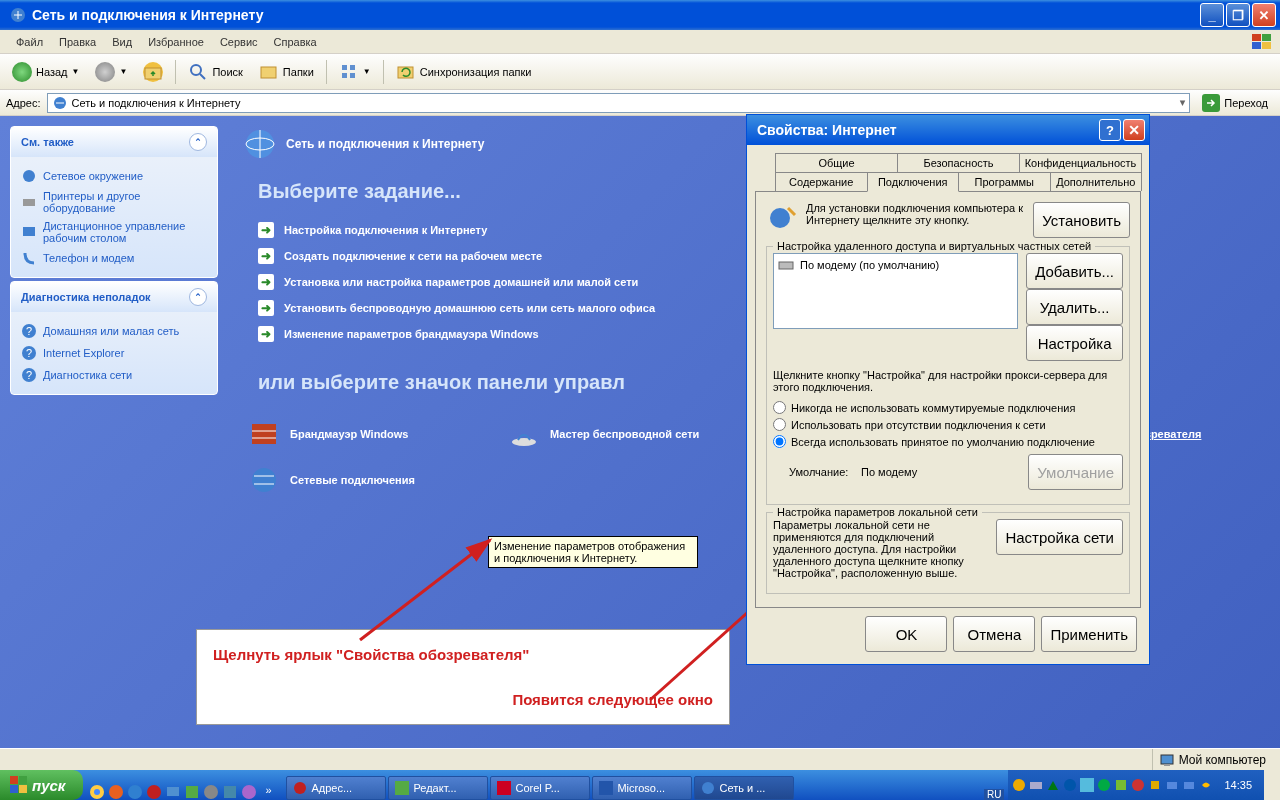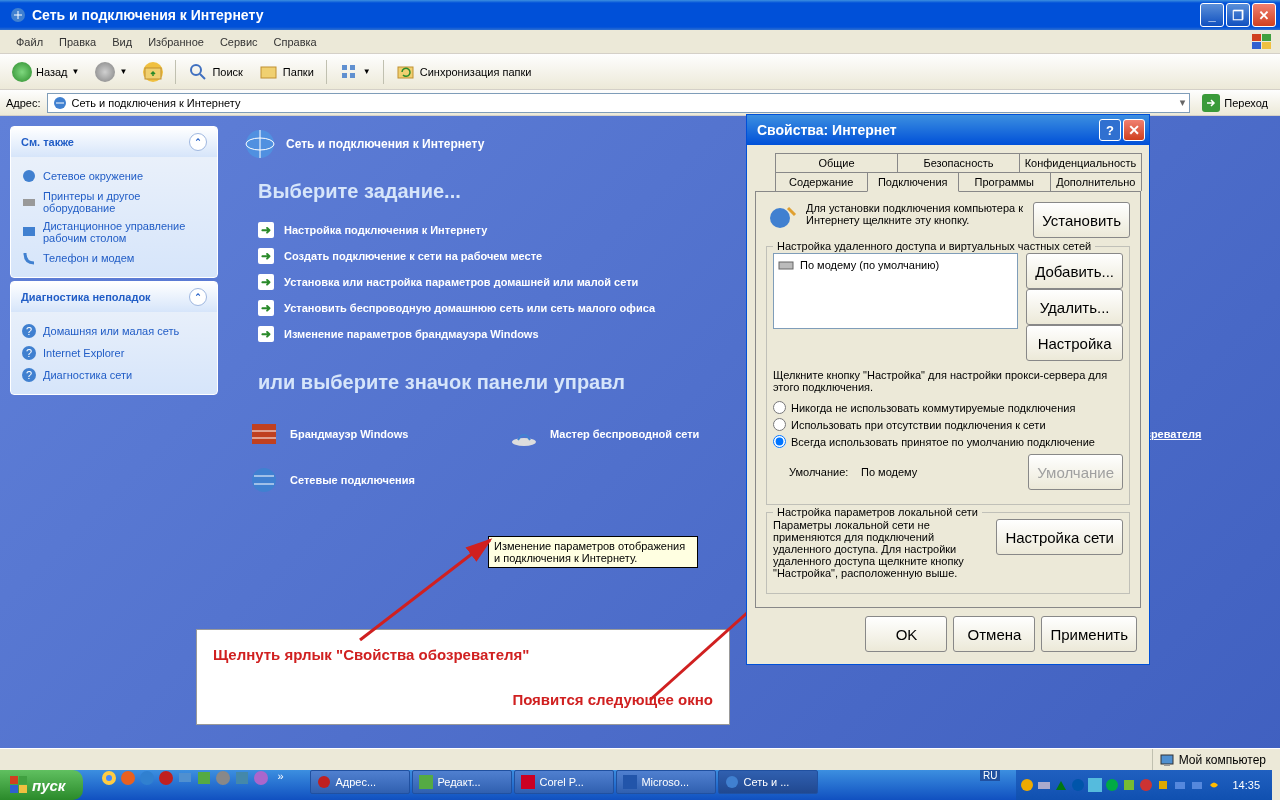--- a/index.html
+++ b/index.html
@@ -86,21 +86,21 @@
 .radio-row { display: flex; align-items: center; gap: 5px; padding: 2px 0; font-size: 11px; }
 .radio-row input { margin: 0; }
 .dlg-footer { display: flex; justify-content: flex-end; gap: 6px; padding: 8px 4px 8px; }
 .btn-col { display: flex; flex-direction: column; }
 
 
 .statusbar { position: absolute; bottom: 30px; left: 0; right: 0; height: 22px; background: #ece9d8; border-top: 1px solid #fff; display: flex; align-items: center; padding: 0 8px; font-size: 12px; justify-content: flex-end; }
 .statusbar .st-item { display: flex; align-items: center; gap: 4px; padding: 0 6px; border-left: 1px solid #c0c0b0; height: 100%; }
 
 
-.taskbar { position: absolute; bottom: 0; left: 0; right: 8px; height: 30px; background: linear-gradient(#3c8fe0, #1050c0); display: flex; align-items: flex-start; font-size: 11px; gap: 12px; }
+.taskbar { position: absolute; bottom: 0; left: 0; right: 16px; height: 30px; background: linear-gradient(#3c8fe0, #1050c0); display: flex; align-items: flex-end; font-size: 11px; }
 .start-btn { height: 30px; background: linear-gradient(#60c060, #2a8a2a); color: white; font-weight: bold; font-style: italic; font-size: 15px; padding: 0 18px 0 10px; display: flex; align-items: center; gap: 4px; border-radius: 0 10px 10px 0; }
 .ql { display: flex; gap: 3px; padding: 0 6px; }
 .ql-icon { width: 16px; height: 16px; }
 .task-items { display: flex; gap: 2px; flex: 1; padding: 0 4px; }
 .task-item { height: 24px; background: linear-gradient(#5080d0, #3060b0); border: 1px solid #2050a0; border-radius: 2px; color: white; display: flex; align-items: center; gap: 4px; padding: 0 6px; min-width: 100px; max-width: 115px; overflow: hidden; white-space: nowrap; }
 .task-item.active { background: linear-gradient(#3060b0, #204890); }
 .lang { background: #2050a0; color: white; padding: 0 3px; margin: 0 4px; font-size: 10px; }
 .tray { display: flex; align-items: center; gap: 3px; padding: 0 4px; background: linear-gradient(#2060c0, #1050b0); height: 100%; }
 .tray-icon { width: 14px; height: 14px; display: inline-block; }
 .clock { color: white; padding: 0 8px; }

